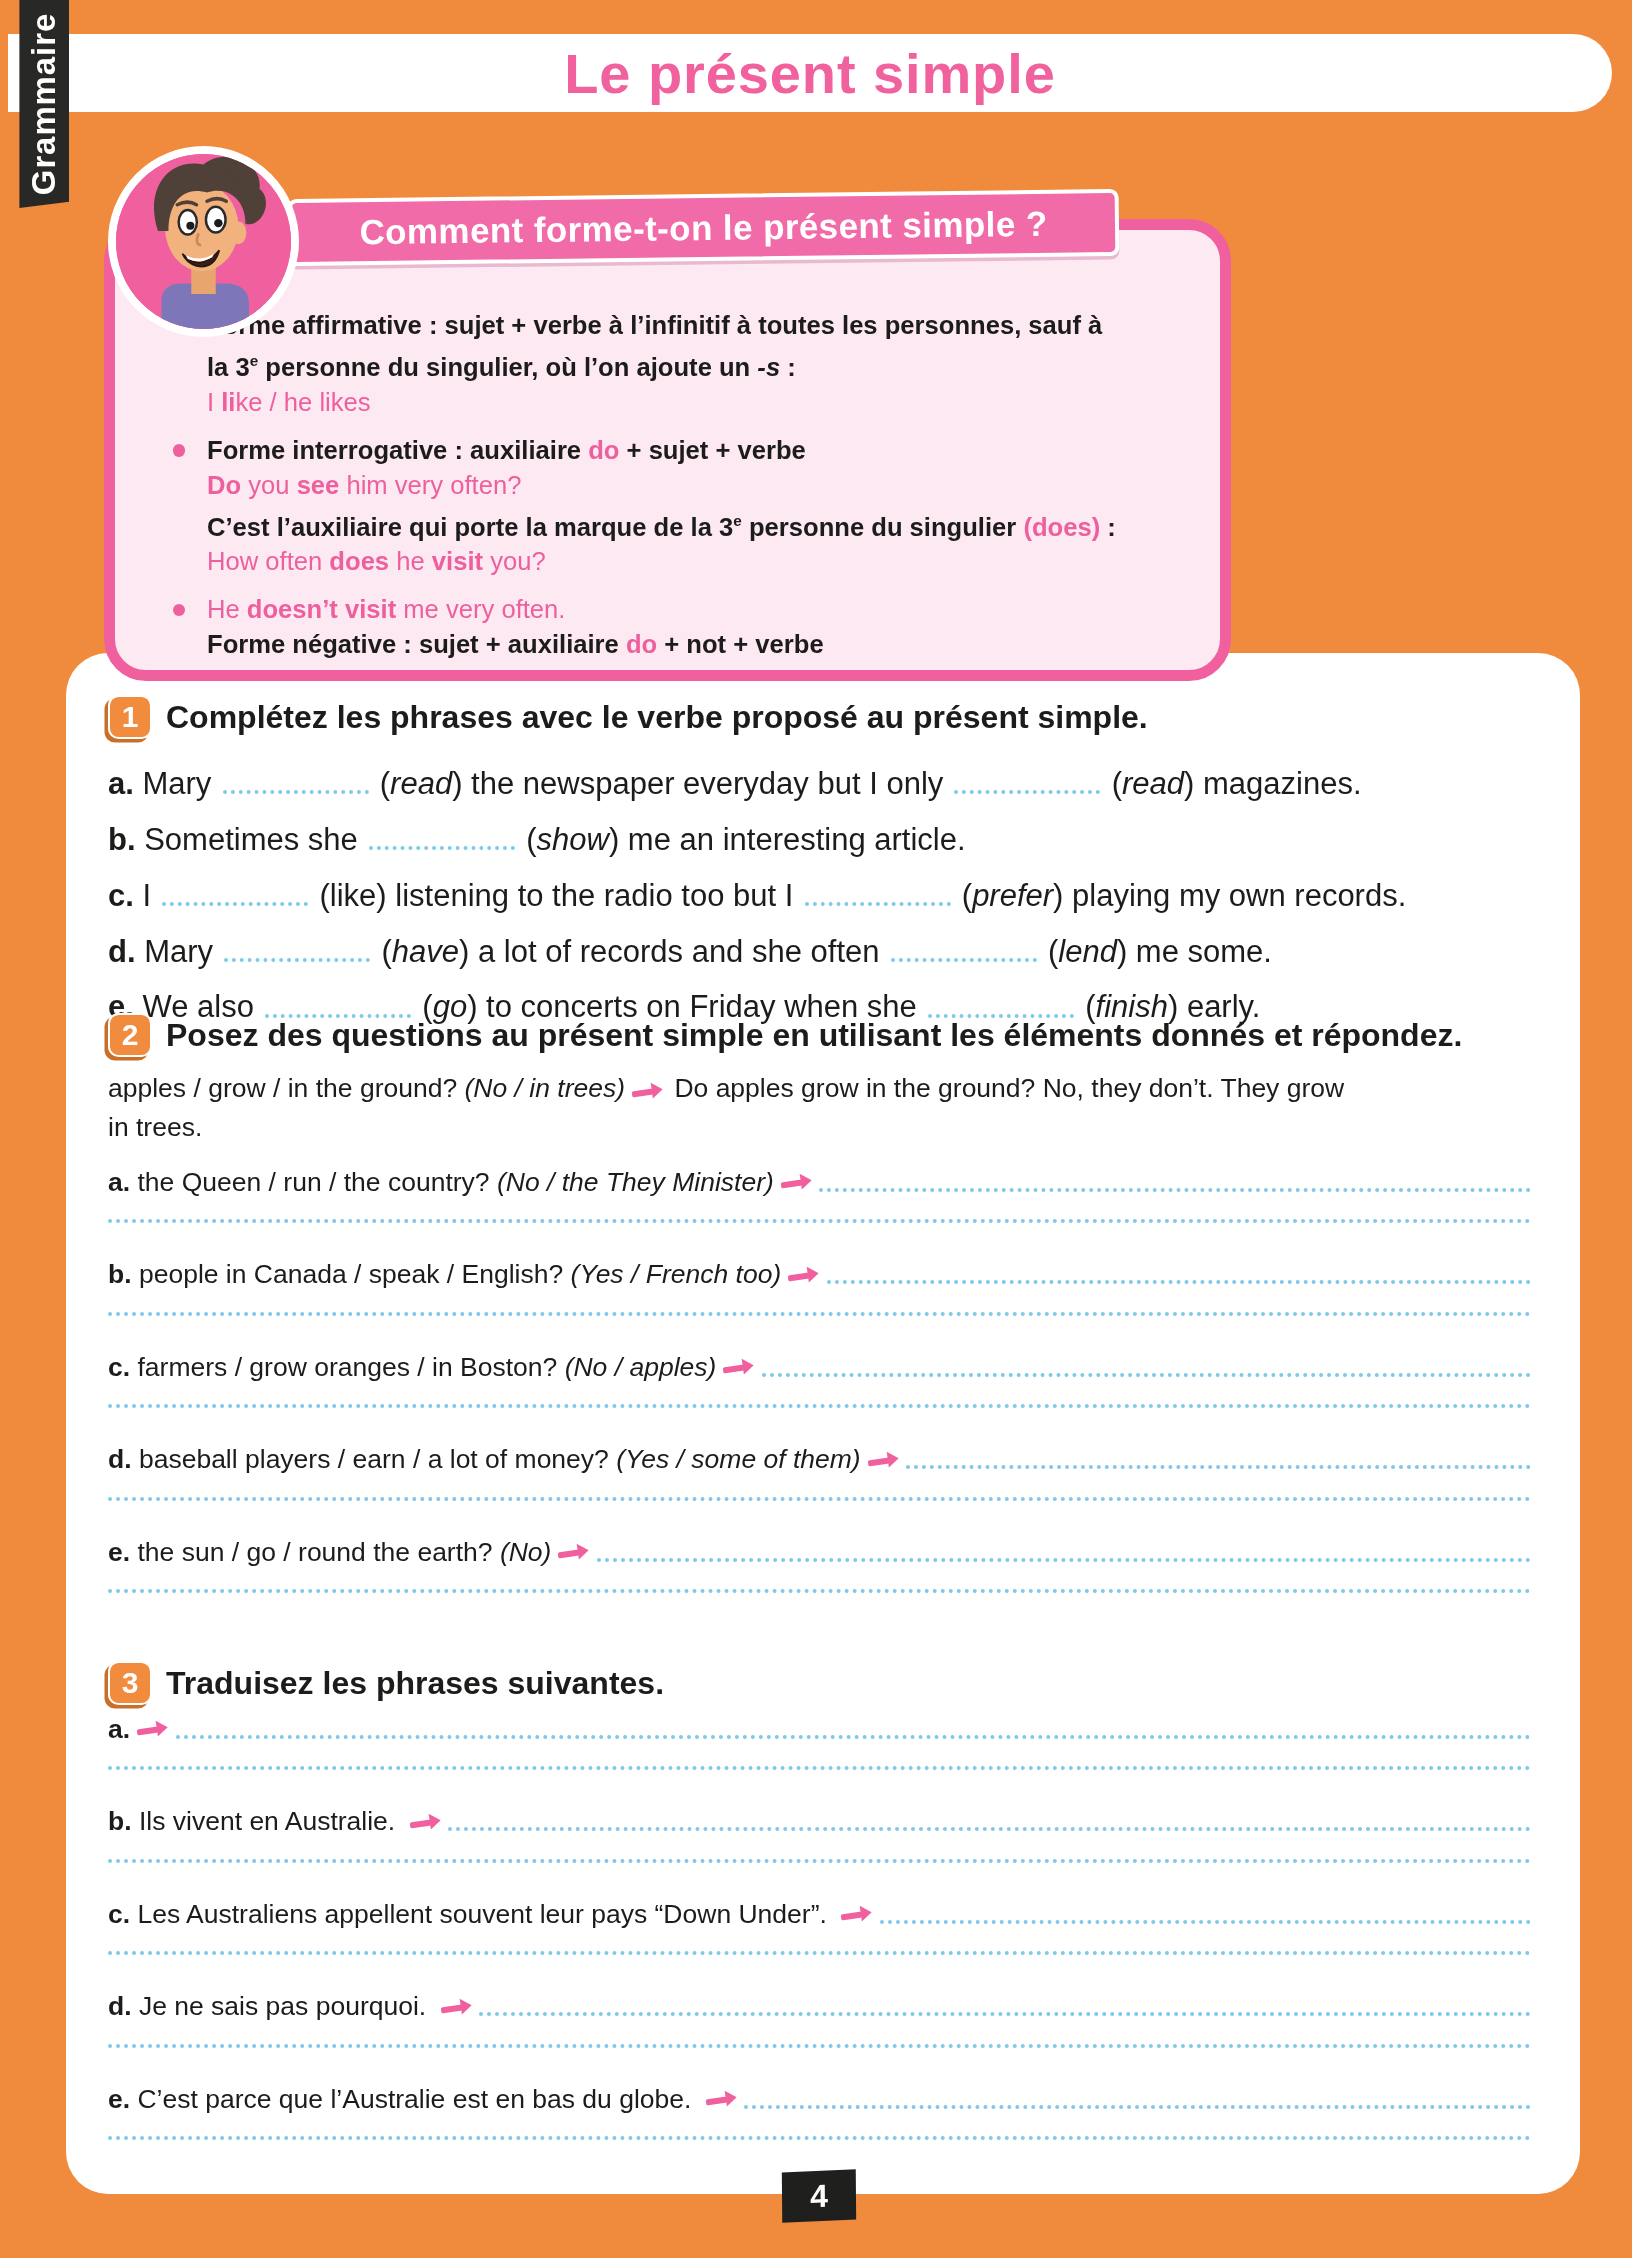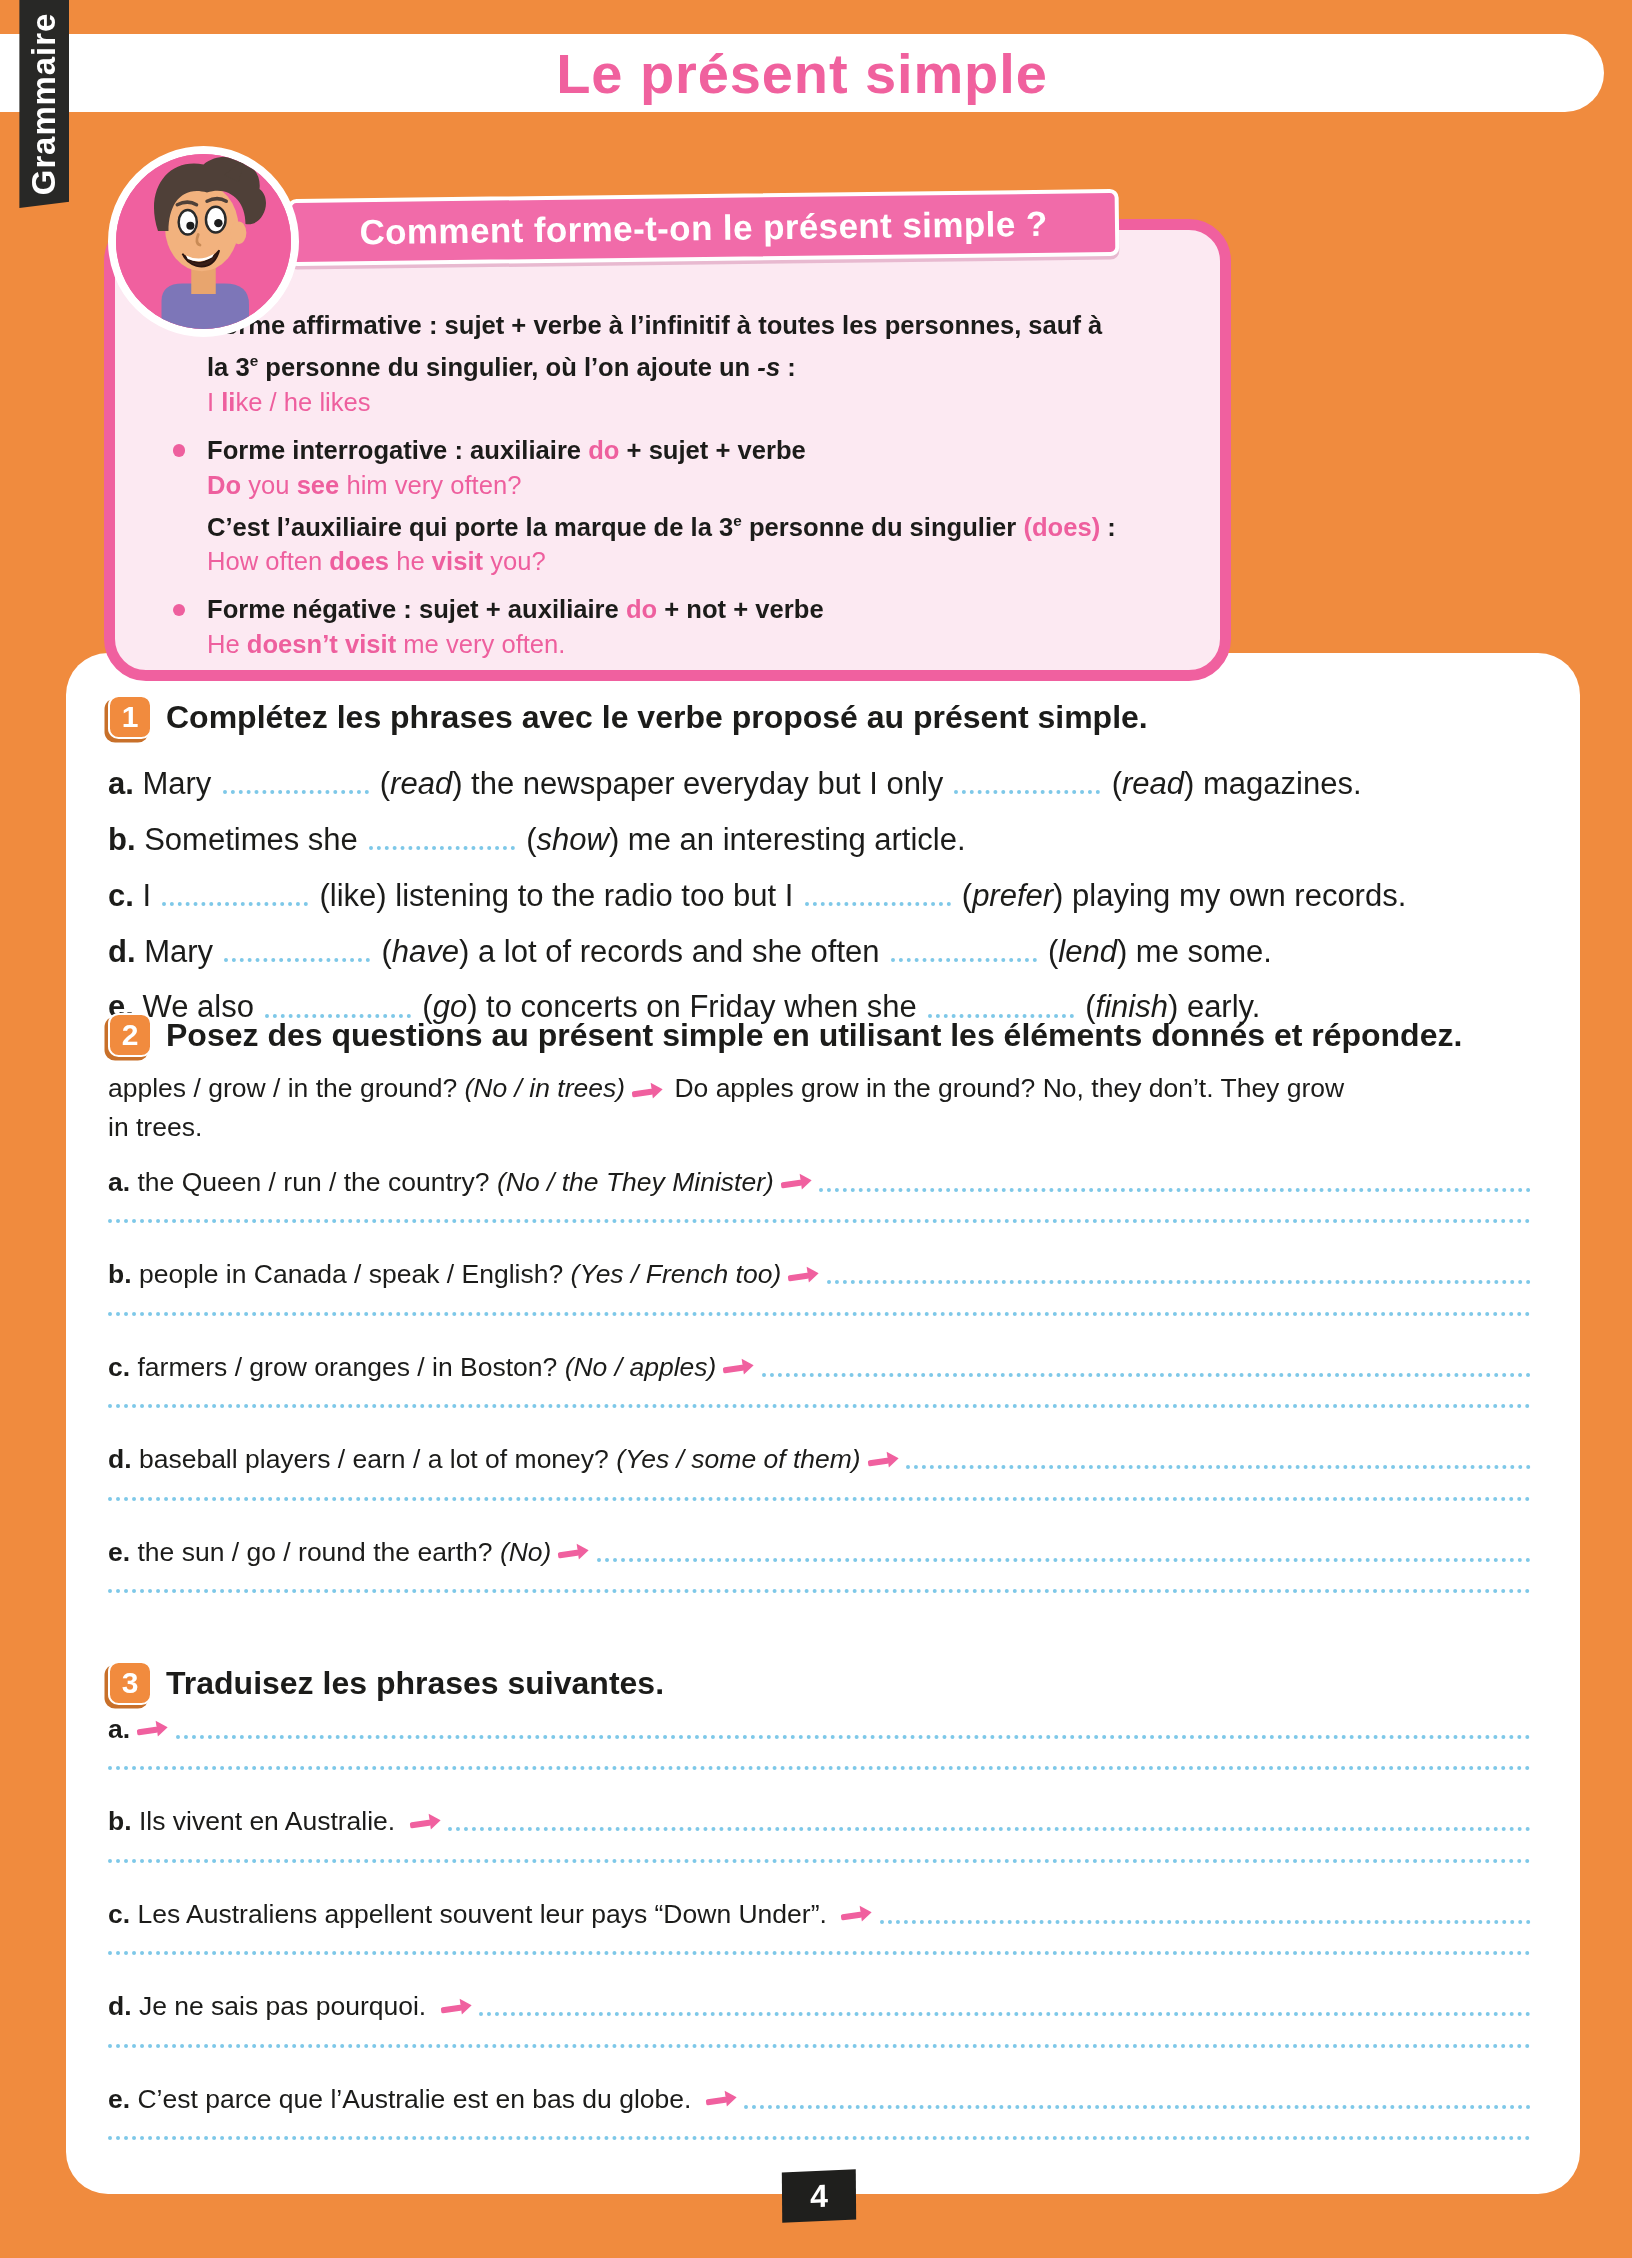--- a/index.html
+++ b/index.html
@@ -4,21 +4,21 @@
 <style>
   html,body{margin:0;padding:0;}
   body{
     width:1632px;height:2258px;position:relative;overflow:hidden;
     background:#F08B3E;
     font-family:"Liberation Sans","DejaVu Sans",sans-serif;
     color:#1C1C1A;
   }
   
   .title-banner{
-    position:absolute;left:0;top:34px;width:1604px;height:78px;
+    position:absolute;left:8px;top:34px;width:1604px;height:78px;
     background:#ffffff;border-radius:0 39px 39px 0;
     display:flex;align-items:center;justify-content:center;z-index:2;
   }
   .title-banner h1{
     margin:0;font-size:56px;font-weight:bold;color:#F0619E;letter-spacing:0.9px;
   }
   .side-tab{
     position:absolute;left:19.4px;top:0;width:50px;height:208px;
     background:#282826;z-index:6;
     clip-path:polygon(0 0,100% 0,100% calc(100% - 6.2px),0 100%);
@@ -250,22 +250,22 @@
     </div>
     <div class="rule">
       <span class="dot"></span>
       <div class="line"><span class="seg-b">Forme interrogative :  auxiliaire </span><span class="seg-pinkb">do</span><span class="seg-b"> + sujet + verbe</span></div>
       <div class="line"><span class="seg-pinkb">Do</span><span class="seg-pink"> you </span><span class="seg-pinkb">see</span><span class="seg-pink"> him very often?</span></div>
       <div class="line"><span class="seg-b">C’est l’auxiliaire qui porte la marque de la 3</span><span class="seg-sup">e</span><span class="seg-b"> personne du singulier </span><span class="seg-pinkb">(does)</span><span class="seg-b"> :</span></div>
       <div class="line"><span class="seg-pink">How often </span><span class="seg-pinkb">does</span><span class="seg-pink"> he </span><span class="seg-pinkb">visit</span><span class="seg-pink"> you?</span></div>
     </div>
     <div class="rule">
       <span class="dot"></span>
+      <div class="line"><span class="seg-pink">He </span><span class="seg-pinkb">doesn’t visit</span><span class="seg-pink"> me very often.</span></div>
       <div class="line"><span class="seg-b">Forme négative : sujet + auxiliaire </span><span class="seg-pinkb">do</span><span class="seg-b"> + not + verbe</span></div>
-      <div class="line"><span class="seg-pink">He </span><span class="seg-pinkb">doesn’t visit</span><span class="seg-pink"> me very often.</span></div>
     </div>
   </div>
 
   <div class="intro-banner">
     <span>Comment forme-t-on le présent simple ?</span>
   </div>
 
   <div class="avatar">
     <svg viewBox="0 0 100 100" aria-hidden="true">
       <rect x="0" y="0" width="100" height="100" fill="#F0609F"></rect>

